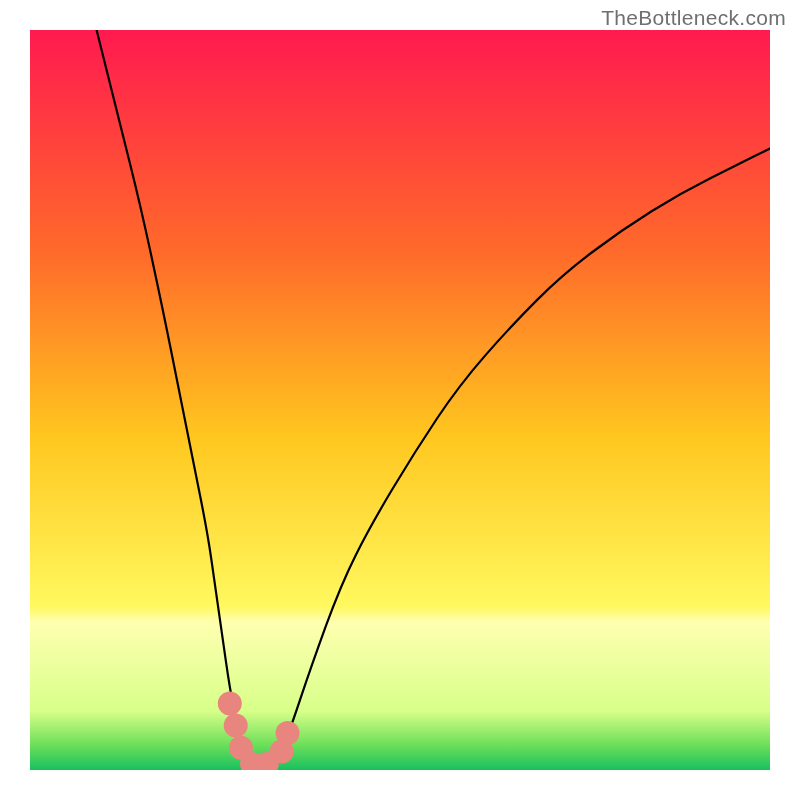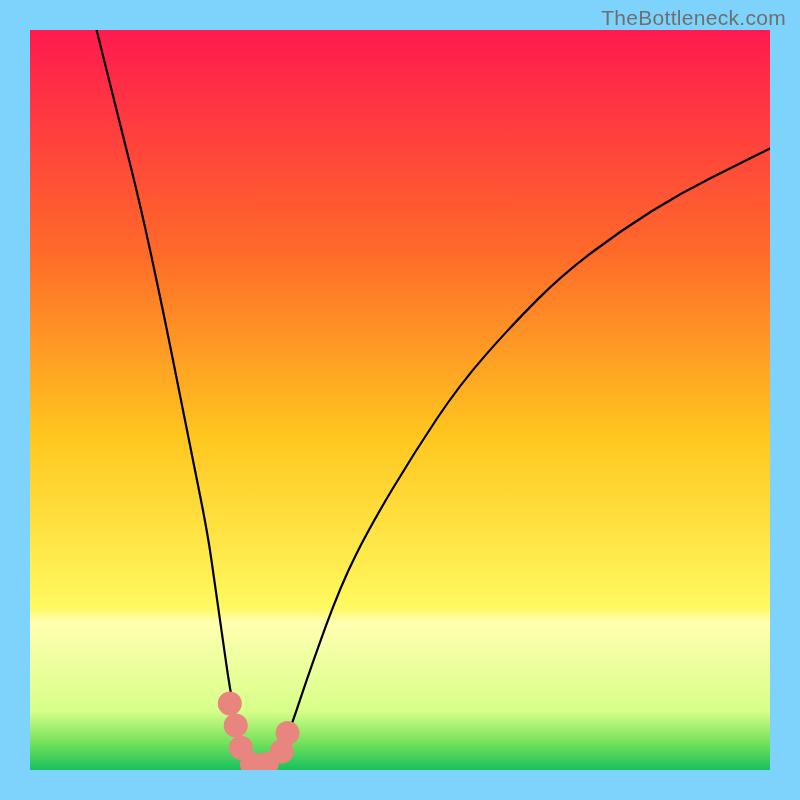--- a/index.html
+++ b/index.html
@@ -7,21 +7,21 @@
     padding: 0;
     width: 800px;
     height: 800px;
     overflow: hidden;
     background: #000;
     font-family: Arial, Helvetica, sans-serif;
   }
   .frame {
     position: absolute;
     inset: 0;
-    background: #7dd3fc;
+    background: #ffffff;
     text-align: right;
   }
   .plot {
     position: absolute;
     left: 30px;
     top: 30px;
     width: 740px;
     height: 740px;
     overflow: hidden;
   }

